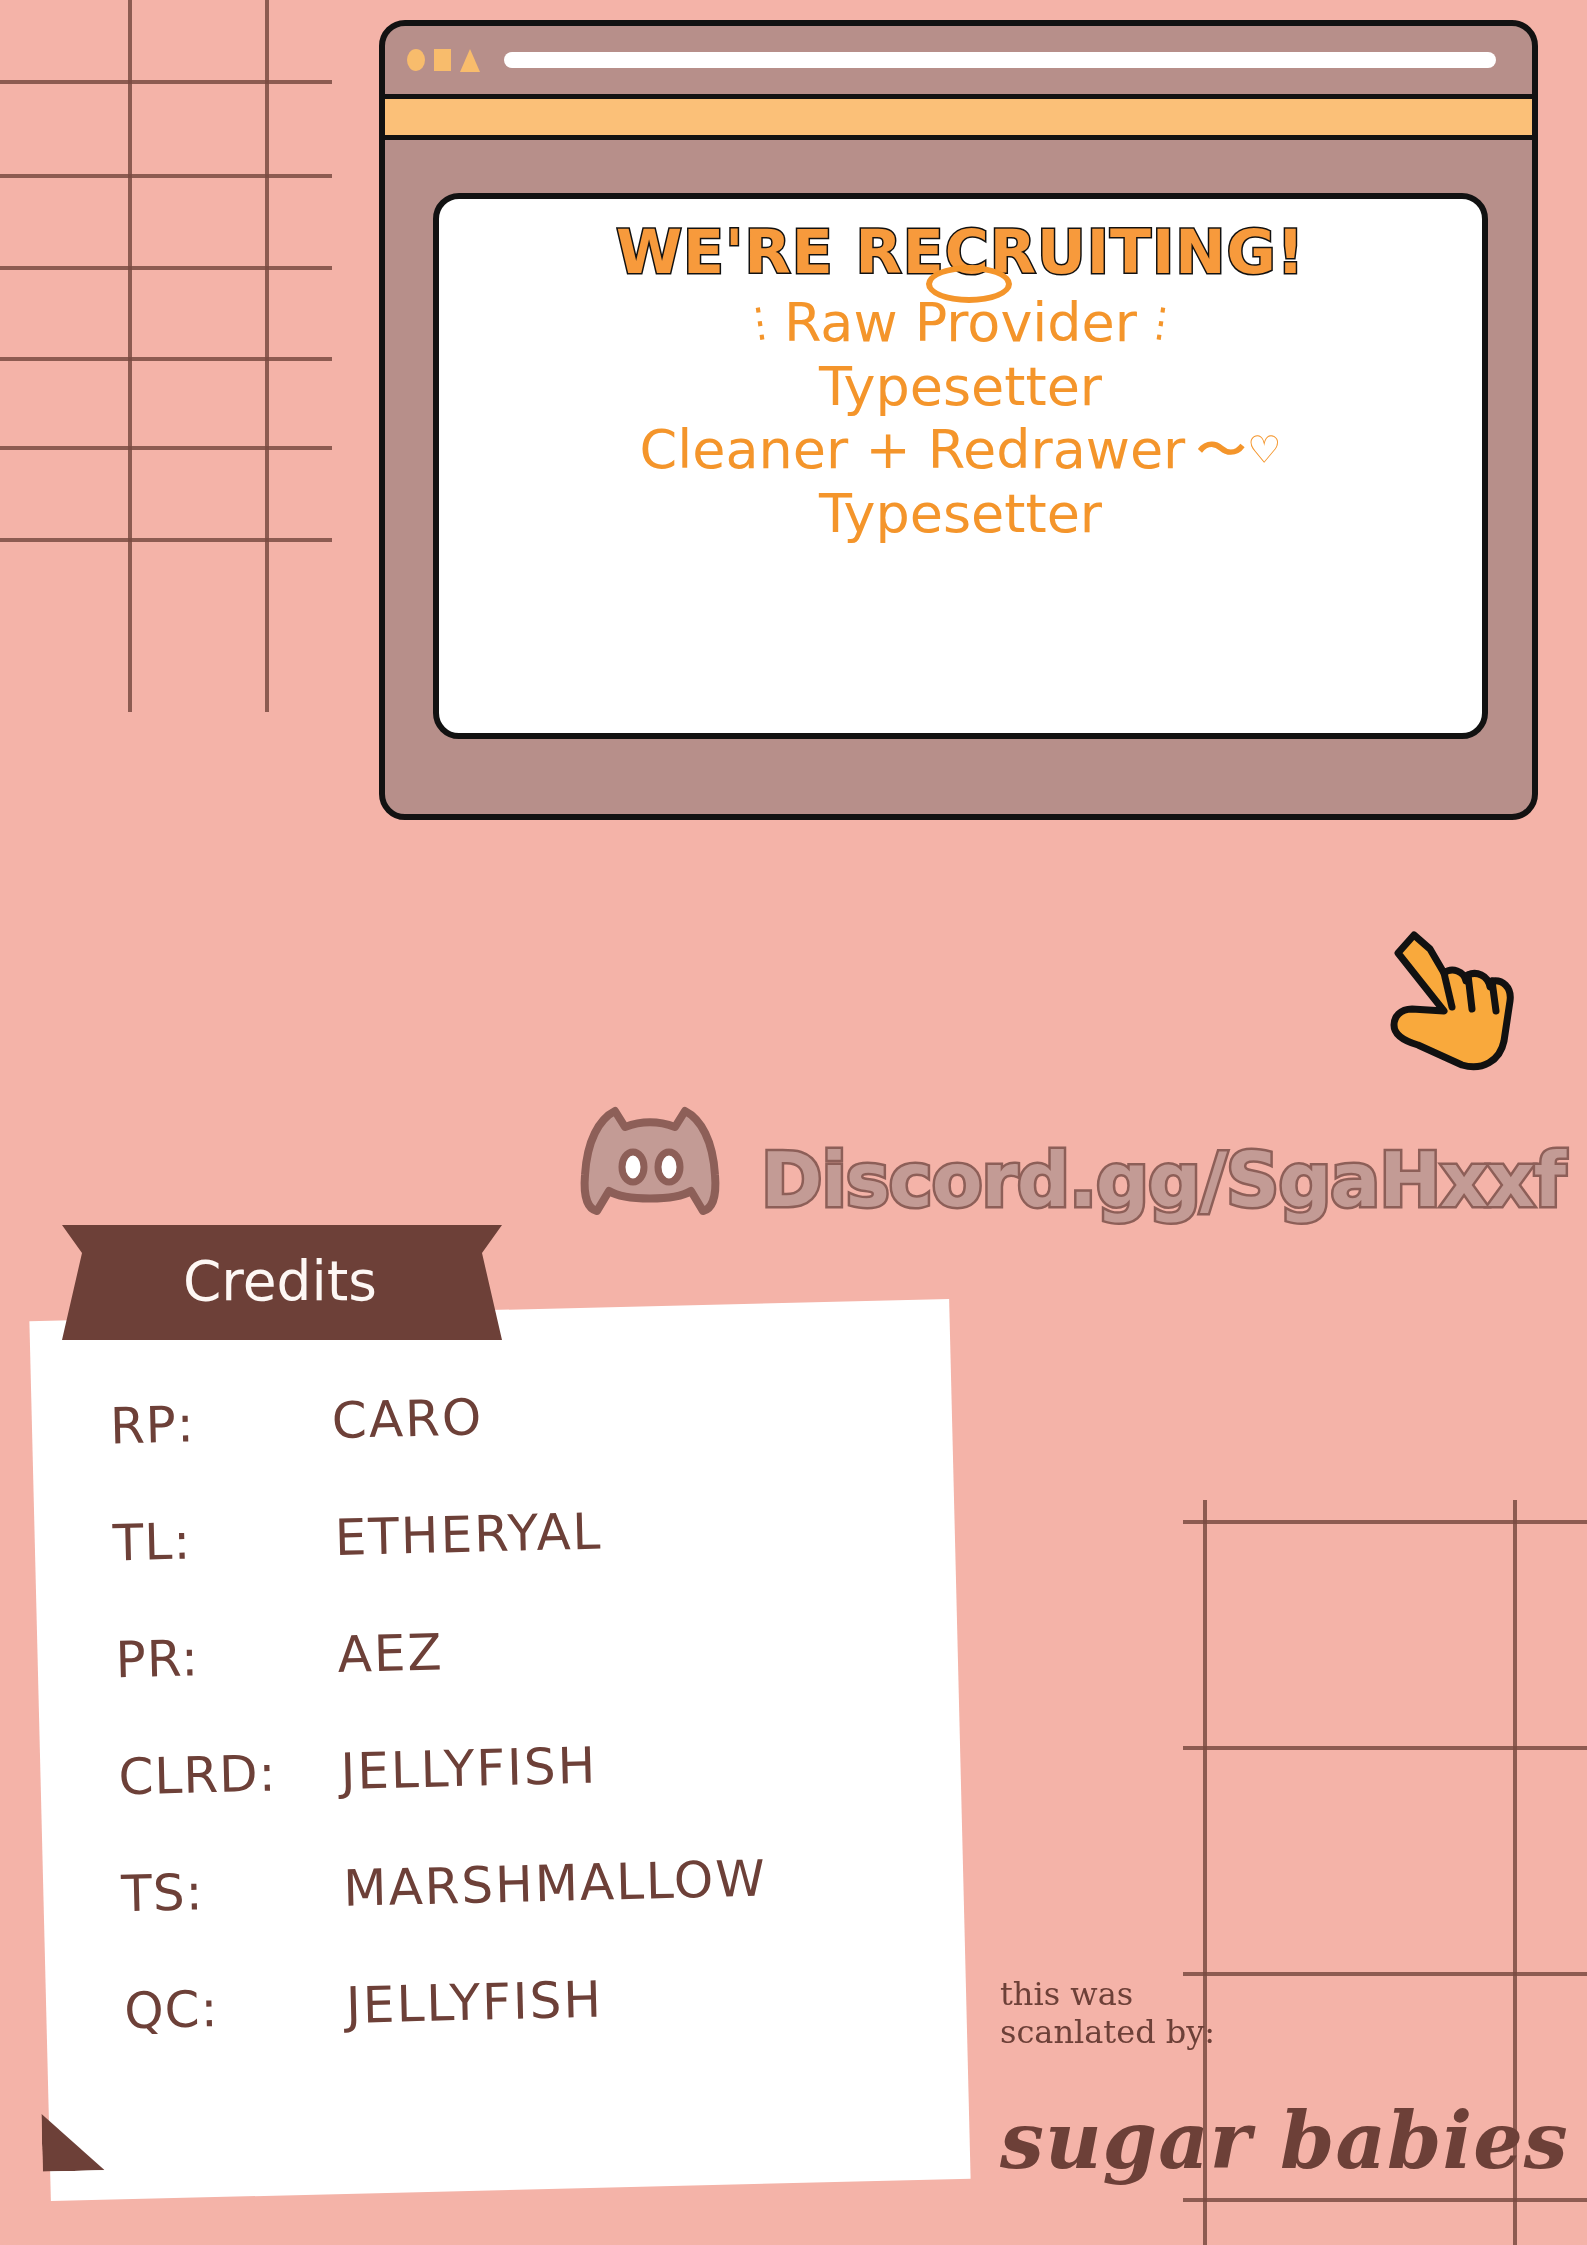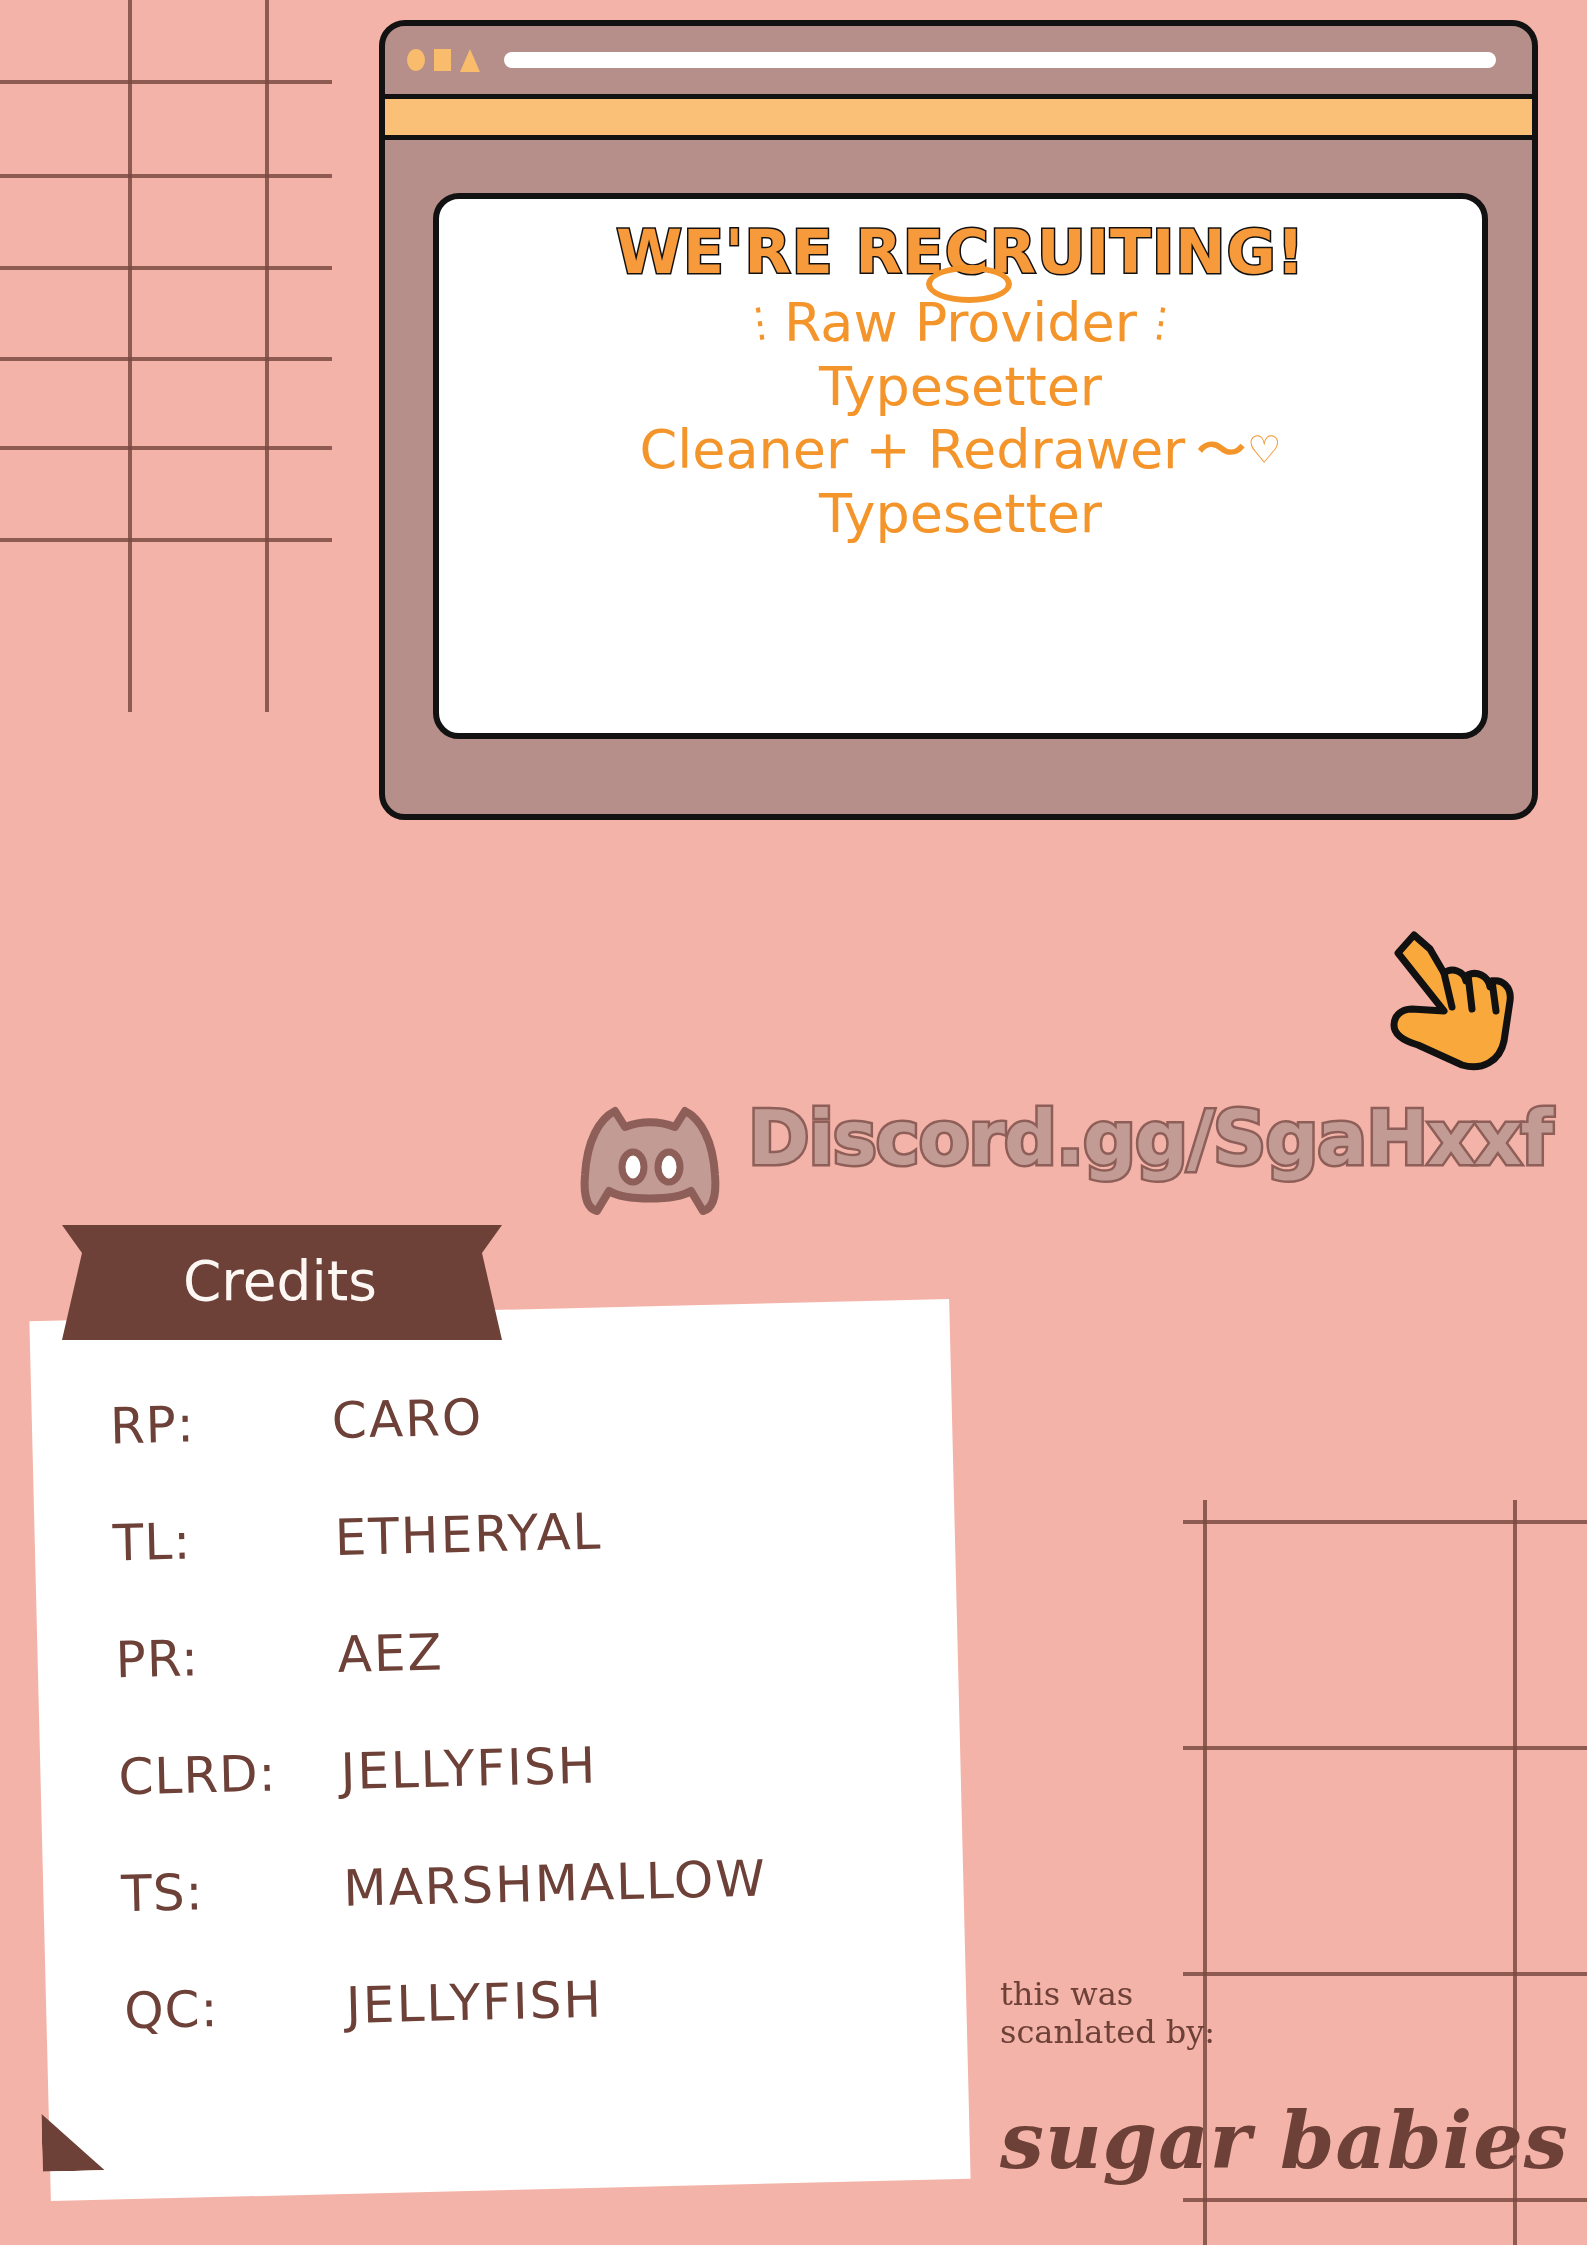--- a/index.html
+++ b/index.html
@@ -67,21 +67,21 @@
   .stars{margin-left:6px;line-height:0;}
   .bangs{letter-spacing:-2px;}
   .tilde{font-size:52px;margin-left:10px;letter-spacing:-2px;}
   .heart{font-size:38px;margin-left:2px;}
 
   
   #hand-cursor{position:absolute;left:1378px;top:925px;width:140px;height:150px;}
 
   
   #discord-row{
-    position:absolute;left:575px;top:1095px;display:flex;align-items:flex-start;gap:23px;
+    position:absolute;left:575px;top:1095px;display:flex;align-items:flex-end;gap:36px;
   }
   #discord-link{
     font-family:"DejaVu Sans", sans-serif;font-weight:bold;
     font-size:74px;color:#c39b95;
     -webkit-text-stroke:5px #8d5f58;paint-order:stroke fill;
     letter-spacing:-1px;white-space:nowrap;
   }
 
   
   #credits-card{

